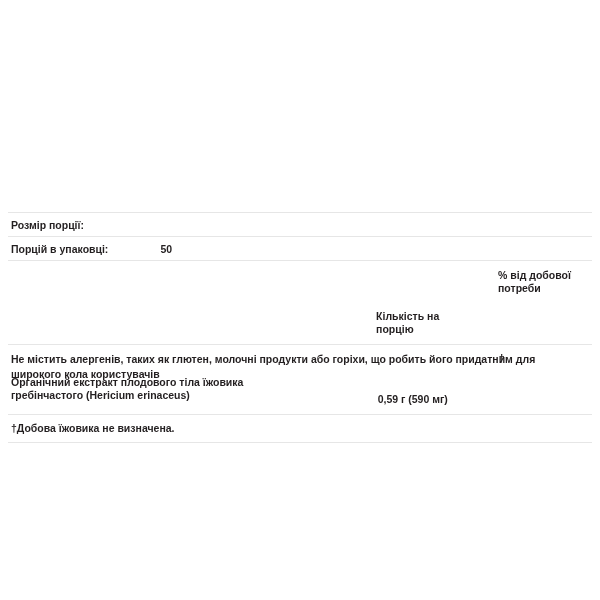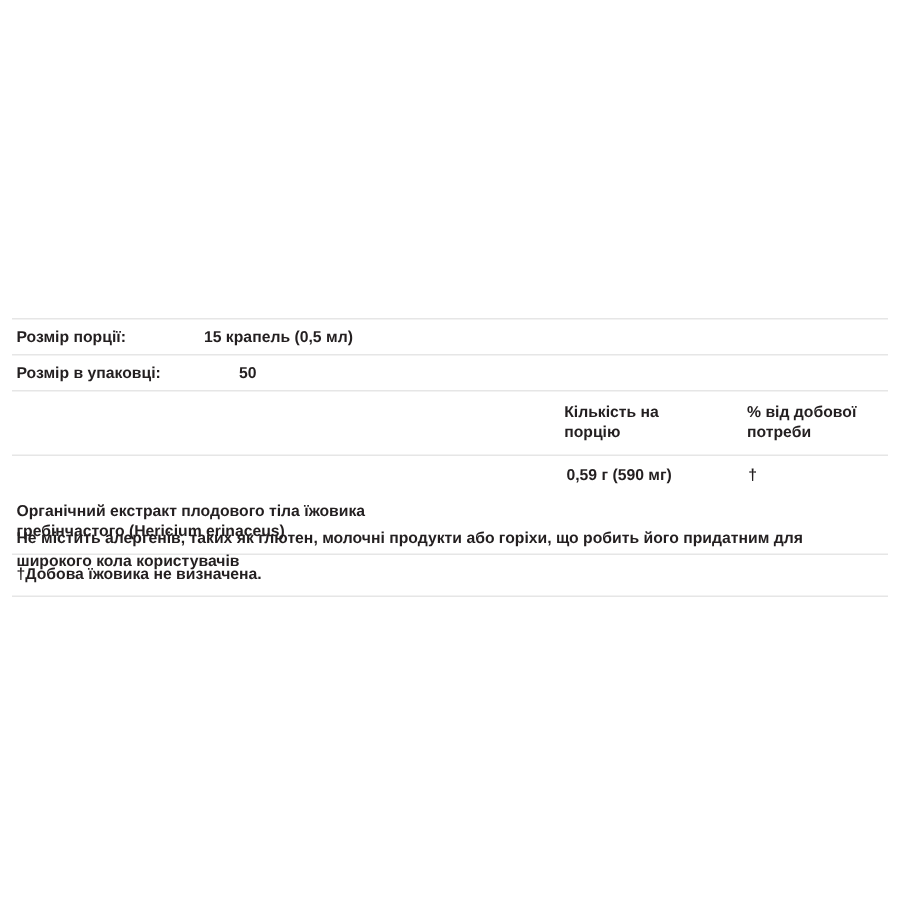--- a/index.html
+++ b/index.html
@@ -58,20 +58,21 @@
     line-height: 13px;
   }
   .col-name {
     width: 380px;
     padding-left: 3px;
     box-sizing: border-box;
   }
   .col-amount {
     width: 95px;
     box-sizing: border-box;
+    margin-top: 41px;
   }
   .col-dv {
     width: 109px;
     box-sizing: border-box;
   }
   .ing-row {
     padding: 7px 0 8px 0;
     font-size: 10.5px;
     line-height: 13px;
   }
@@ -109,25 +110,24 @@
 </style>
 </head>
 <body>
 
 <div class="page">
 
   <div class="panel">
 
     <div class="row serving-row sep-top">
       <span class="serving-label">Розмір порції:</span>
-      <span class="serving-value">15 крапель (0,5 мл)</span>
     </div>
 
     <div class="row serving-row sep-top">
-      <span class="serving-label">Розмір в упаковці:</span>
+      <span class="serving-label">Порцій в упаковці:</span>
       <span class="serving-value">50</span>
     </div>
 
     <div class="row head-row sep-top">
       <div class="col-name"></div>
       <div class="col-amount">Кількість на порцію</div>
       <div class="col-dv">% від добової потреби</div>
     </div>
 
     <div class="row ing-row sep-top">

